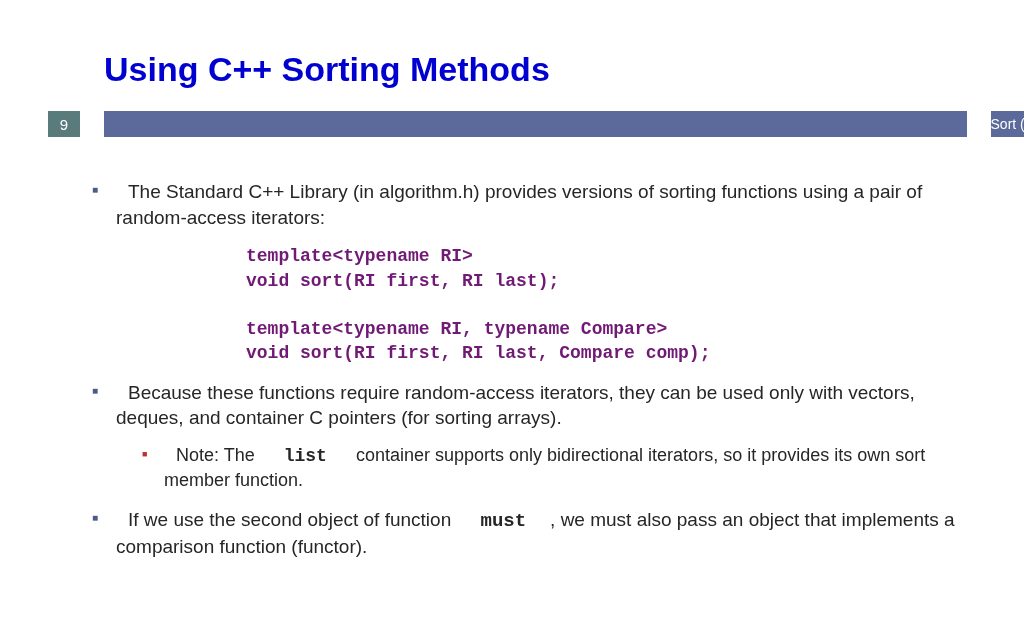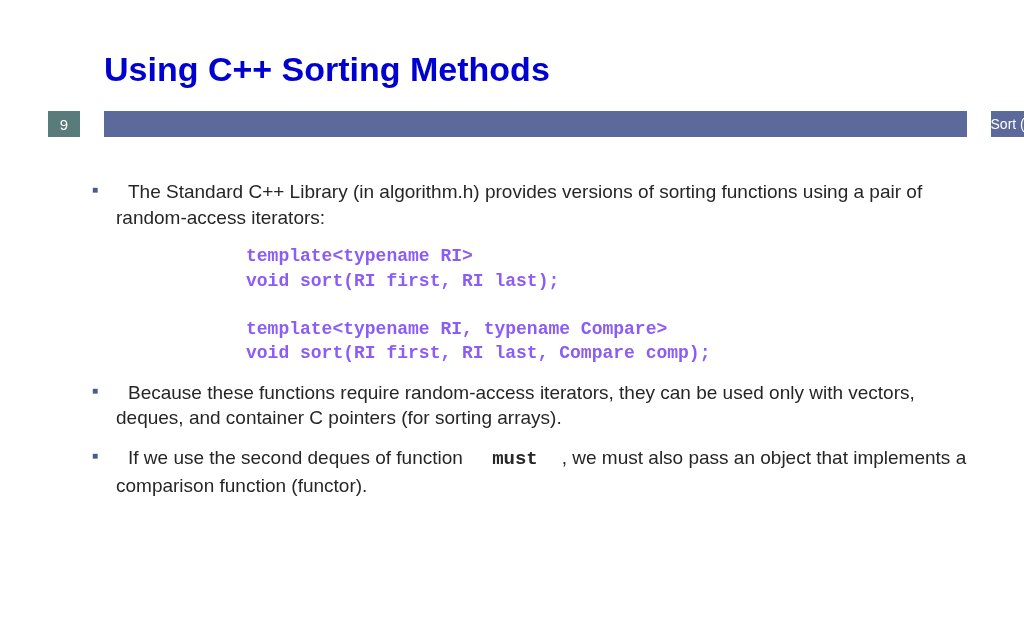--- a/index.html
+++ b/index.html
@@ -81,21 +81,21 @@
     font-size: 9px;
     color: #c03030;
   }
   .codeblock {
     font-family: Consolas, "Courier New", monospace;
     font-weight: bold;
     font-size: 18px;
     white-space: pre;
     margin: 14px 0 14px 130px;
     line-height: 1.35;
-    color: #8b5cf6;
+    color: #701a75;
   }
   .mono {
     font-family: Consolas, "Courier New", monospace;
     font-weight: bold;
   }
 </style>
 </head>
 <body>
 
 <div class="title">Using C++ Sorting Methods</div>
@@ -111,18 +111,23 @@
     <li>
       <span>The Standard C++ Library (in algorithm.h) provides versions of sorting functions using a pair of random-access iterators:</span>
       <div class="codeblock">template&lt;typename RI&gt;
 void sort(RI first, RI last);
 
 template&lt;typename RI, typename Compare&gt;
 void sort(RI first, RI last, Compare comp);</div>
     </li>
     <li>
       <span>Because these functions require random-access iterators, they can be used only with vectors, deques, and container C pointers (for sorting arrays).</span>
+      <ul class="sub">
+        <li>
+          <span>Note: The </span><span class="mono">list</span><span> container supports only bidirectional iterators, so it provides its own sort member function.</span>
+        </li>
+      </ul>
     </li>
     <li>
-      <span>If we use the second deques of function </span><span class="mono">must</span><span>, we must also pass an object that implements a comparison function (functor).</span>
+      <span>If we use the second object of function </span><span class="mono">must</span><span>, we must also pass an object that implements a comparison function (functor).</span>
     </li>
   </ul>
 </div>
 
 </body></html>

